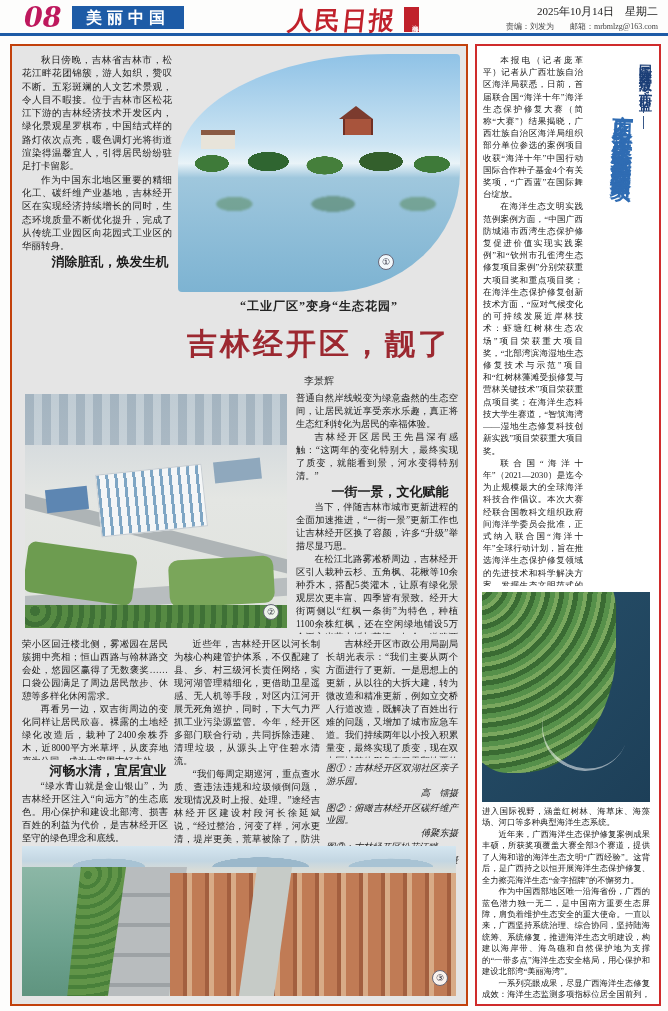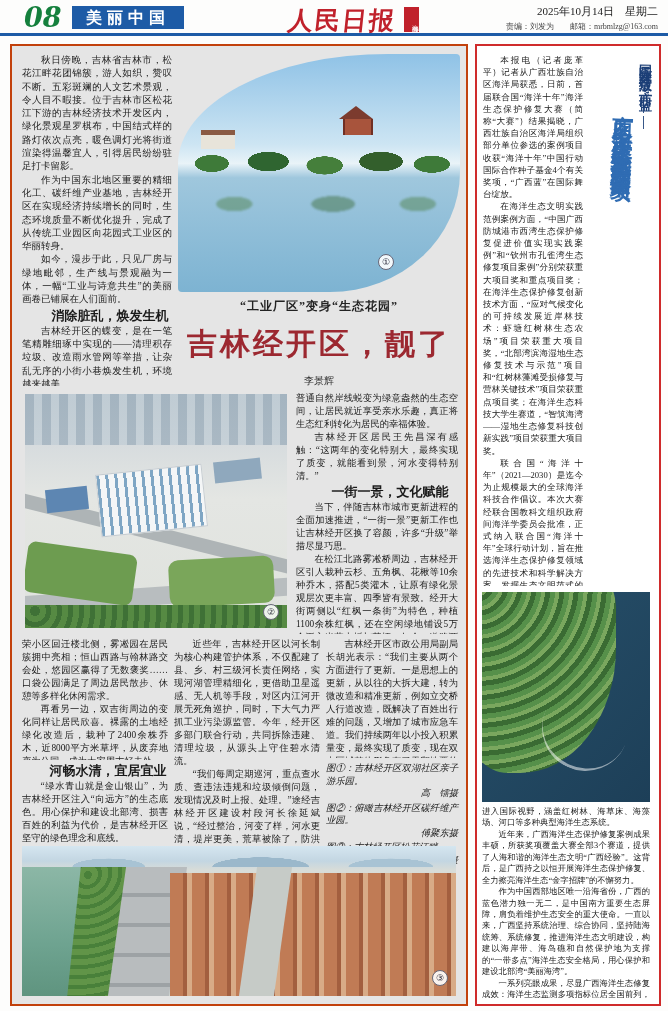--- a/index.html
+++ b/index.html
@@ -4,21 +4,21 @@
 <style>
   html,body{margin:0;padding:0;}
   body{
     width:668px;height:1011px;position:relative;background:#fdfdfc;
     font-family:"Liberation Serif","DejaVu Serif",serif;color:#1a1a1a;
     overflow:hidden;
   }
   
   .hdr{position:absolute;left:0;top:0;width:668px;height:36px;}
   .pagenum{position:absolute;left:24px;top:2px;font-size:27px;font-weight:bold;
-    font-style:italic;color:#15803d;font-family:"DejaVu Serif",serif;}
+    font-style:italic;color:#be185d;font-family:"DejaVu Serif",serif;}
   .section-banner{position:absolute;left:72px;top:6px;height:23px;line-height:23px;
     background:#1d5ba6;color:#fff;font-size:16px;font-weight:bold;padding:0 14px;
     letter-spacing:5px;font-family:"Liberation Sans",sans-serif;}
   .masthead{position:absolute;left:288px;top:4px;font-size:25px;font-weight:bold;
     color:#c0212b;transform:skewX(-6deg);letter-spacing:2px;}
   .edition-tag{position:absolute;left:404px;top:7px;width:15px;height:24px;background:#c0212b;
     color:#fff;font-size:7px;line-height:8px;text-align:center;padding-top:1px;
     font-family:"Liberation Sans",sans-serif;writing-mode:vertical-rl;letter-spacing:1px;}
   .dateblock{position:absolute;right:10px;top:4px;text-align:right;}
   .dateline{font-size:11px;color:#222;}
@@ -153,23 +153,21 @@
     <div class="editorline">责编：刘发为　　邮箱：mrbmlzg@163.com</div>
   </div>
   <div class="blue-rule"></div>
 </div>
 
 <div class="main-box">
 
   <div class="col intro-col">
     <p>秋日傍晚，吉林省吉林市，松花江畔花团锦簇，游人如织，赞叹不断。五彩斑斓的人文艺术景观，令人目不暇接。位于吉林市区松花江下游的吉林经济技术开发区内，绿化景观星罗棋布，中国结式样的路灯依次点亮，暖色调灯光将街道渲染得温馨宜人，引得居民纷纷驻足打卡留影。</p>
     <p>作为中国东北地区重要的精细化工、碳纤维产业基地，吉林经开区在实现经济持续增长的同时，生态环境质量不断优化提升，完成了从传统工业园区向花园式工业区的华丽转身。</p>
-    <p>如今，漫步于此，只见厂房与绿地毗邻，生产线与景观融为一体，一幅“工业与诗意共生”的美丽画卷已铺展在人们面前。</p>
     <p class="subhead">消除脏乱，焕发生机</p>
-    <p>吉林经开区的蝶变，是在一笔笔精雕细琢中实现的——清理积存垃圾、改造雨水管网等举措，让杂乱无序的小街小巷焕发生机，环境越来越美。</p>
 
   </div>
 
   <div class="photo photo1">
     <div class="p1-trees"></div>
     <div class="p1-house"></div>
     <div class="p1-pavilion-roof"></div>
     <div class="p1-pavilion-body"></div>
     <div class="p1-reflect"></div>
     <div class="badge" style="right:66px;bottom:22px;">①</div>

